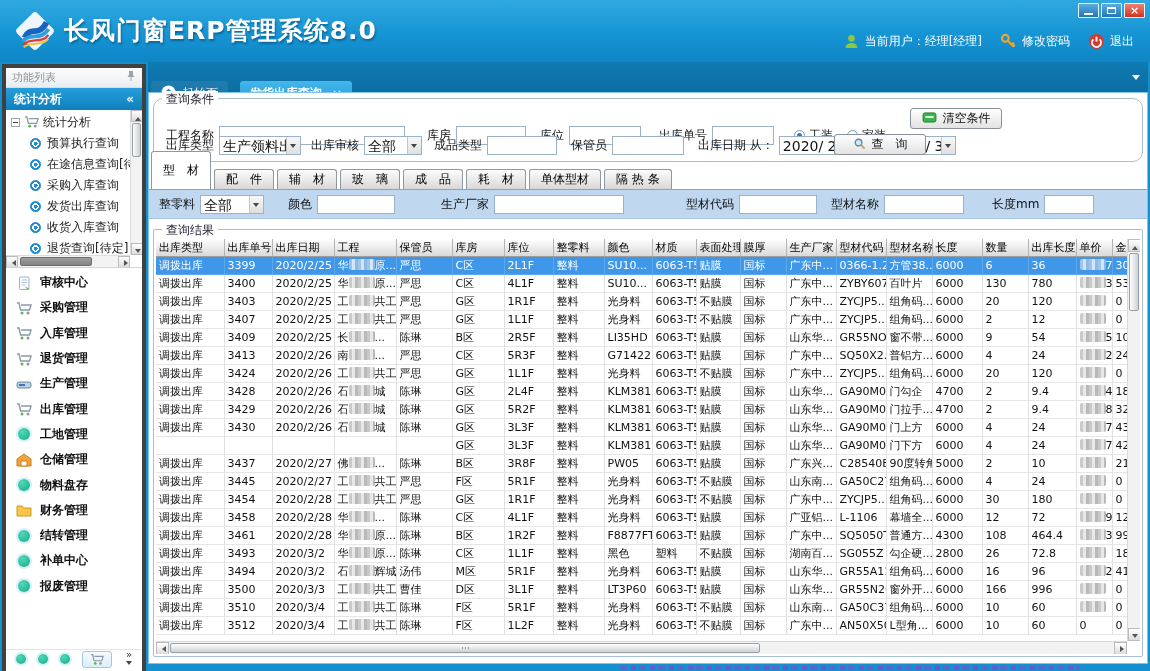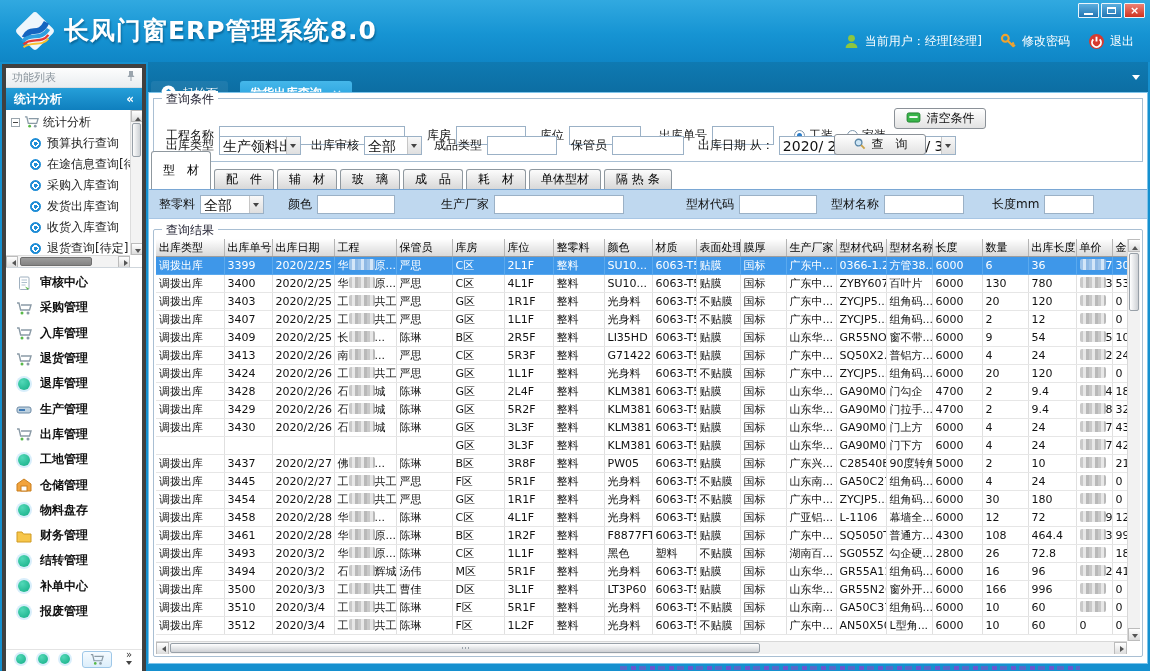--- a/index.html
+++ b/index.html
@@ -56,34 +56,34 @@
 
 .content{position:absolute;left:148px;top:62px;width:1000px;height:607px;}
 .tabbar{position:absolute;left:0;top:0;right:0;height:44px;background:linear-gradient(#0f7ab2,#0b689c);}
 .tab{position:absolute;bottom:0;height:25px;display:flex;align-items:center;gap:6px;color:#fff;font-size:12px;padding:0 10px;border-radius:3px 3px 0 0;cursor:pointer;white-space:nowrap;}
 .tab.home{left:3px;background:rgba(255,255,255,.07);}
 .tab.active{left:92px;background:linear-gradient(#45b7ea,#1f9ad9);font-weight:bold;}
 .tab .x{margin-left:4px;color:#dff2fc;font-weight:normal;}
 .tab-caret{position:absolute;right:8px;top:13px;width:0;height:0;border:4px solid transparent;border-top:5px solid #fff;cursor:pointer;}
 .body{position:absolute;left:0;top:30px;right:0;bottom:5px;background:#fff;border:1px solid #7fc4ea;}
 
-.querybox{position:absolute;left:4px;top:5px;right:4px;height:64px;border:1px solid #a9bfd3;border-radius:0;padding-left:28px;}
+.querybox{position:absolute;left:4px;top:5px;right:4px;height:64px;border:1px solid #a9bfd3;border-radius:10px;padding-left:28px;}
 .boxlabel{position:absolute;top:-8px;left:8px;background:#fff;padding:0 4px;font-size:12px;color:#223;}
 .qrow{position:absolute;left:12px;display:flex;align-items:center;font-size:12px;color:#111;white-space:nowrap;}
 .qrow1{top:27px;} .qrow2{top:37px;}
 .qlbl{margin-right:5px;}
 .tin{height:19px;border:1px solid #9bb1c6;font-size:12px;padding:0 3px;font-family:inherit;background:#fff;}
 .select{height:19px;border:1px solid #9bb1c6;background:#fff;display:flex;align-items:stretch;font-size:14px;cursor:pointer;}
 .select .txt{padding:1px 3px 0;flex:1;white-space:nowrap;overflow:hidden;}
 .select .arr{width:14px;background:linear-gradient(#f8f8f8,#dfdfdf);border-left:1px solid #c6c6c6;position:relative;flex:none;}
 .select .arr::after{content:"";position:absolute;left:3px;top:7px;border:3.5px solid transparent;border-top:4px solid #444;}
 .radio{display:inline-block;width:11px;height:11px;border-radius:50%;border:1px solid #7e97ad;background:#fff;position:relative;margin-right:4px;vertical-align:-2px;cursor:pointer;}
 .radio.checked::after{content:"";position:absolute;left:2px;top:2px;right:2px;bottom:2px;border-radius:50%;background:#2b7cc9;}
 .xbtn{position:absolute;display:flex;align-items:center;justify-content:center;gap:6px;border:1px solid #8b9198;border-radius:3px;background:linear-gradient(#ffffff,#e2e2e2);font-size:12px;color:#111;cursor:pointer;}
-.btn-clear{left:740px;top:9px;width:92px;height:21px;}
+.btn-clear{left:756px;top:9px;width:92px;height:21px;}
 .btn-search{left:680px;top:35px;width:92px;height:21px;}
 
 .mat-tabs{position:absolute;left:2px;top:74px;display:flex;align-items:flex-end;height:22px;}
 .mtab{height:20px;padding:0 11px;display:flex;align-items:center;border:1px solid #8f989f;border-bottom:none;border-radius:3px 3px 0 0;background:linear-gradient(#fcfcfc,#d8d8d8);font-size:12px;margin-right:3px;cursor:pointer;white-space:nowrap;}
 .mtab.active{height:38px;background:#fff;position:relative;z-index:2;}
 
 .filter-band{position:absolute;left:0;top:96px;right:0;height:30px;background:#bfd8ef;border-top:1px solid #7aa7d4;border-bottom:1px solid #a8c6e4;display:flex;align-items:center;font-size:12px;color:#111;padding:0 10px;white-space:nowrap;}
 
 .resultsbox{position:absolute;left:4px;top:136px;right:4px;bottom:6px;border:1px solid #a9bfd3;border-radius:2px;}
 .tablewrap{position:absolute;left:2px;top:9px;right:2px;bottom:2px;overflow:hidden;}
@@ -256,24 +256,20 @@
           <span class="mod-icon">
             <svg viewBox="0 0 16 16">
               <path d="M1 3h2l1.6 7h8.9l1.5-5H5" fill="none" stroke="#8a9aa6" stroke-width="1.4"></path>
               <circle cx="6" cy="13" r="1.5" fill="#57b947"></circle>
               <circle cx="12" cy="13" r="1.5" fill="#8a9aa6"></circle>
             </svg>
           </span>
           <span>退货管理</span>
         </div>
         <div class="mod-item">
-          <span class="mod-icon dot"></span>
-          <span>退库管理</span>
-        </div>
-        <div class="mod-item">
           <span class="mod-icon">
             <svg viewBox="0 0 16 16">
               <rect x="1" y="6" width="14" height="6" rx="2" fill="#bdd1e0" stroke="#6d8aa5"></rect>
               <rect x="3" y="8" width="6" height="2" fill="#3c78b4"></rect>
             </svg>
           </span>
           <span>生产管理</span>
         </div>
         <div class="mod-item">
           <span class="mod-icon">

